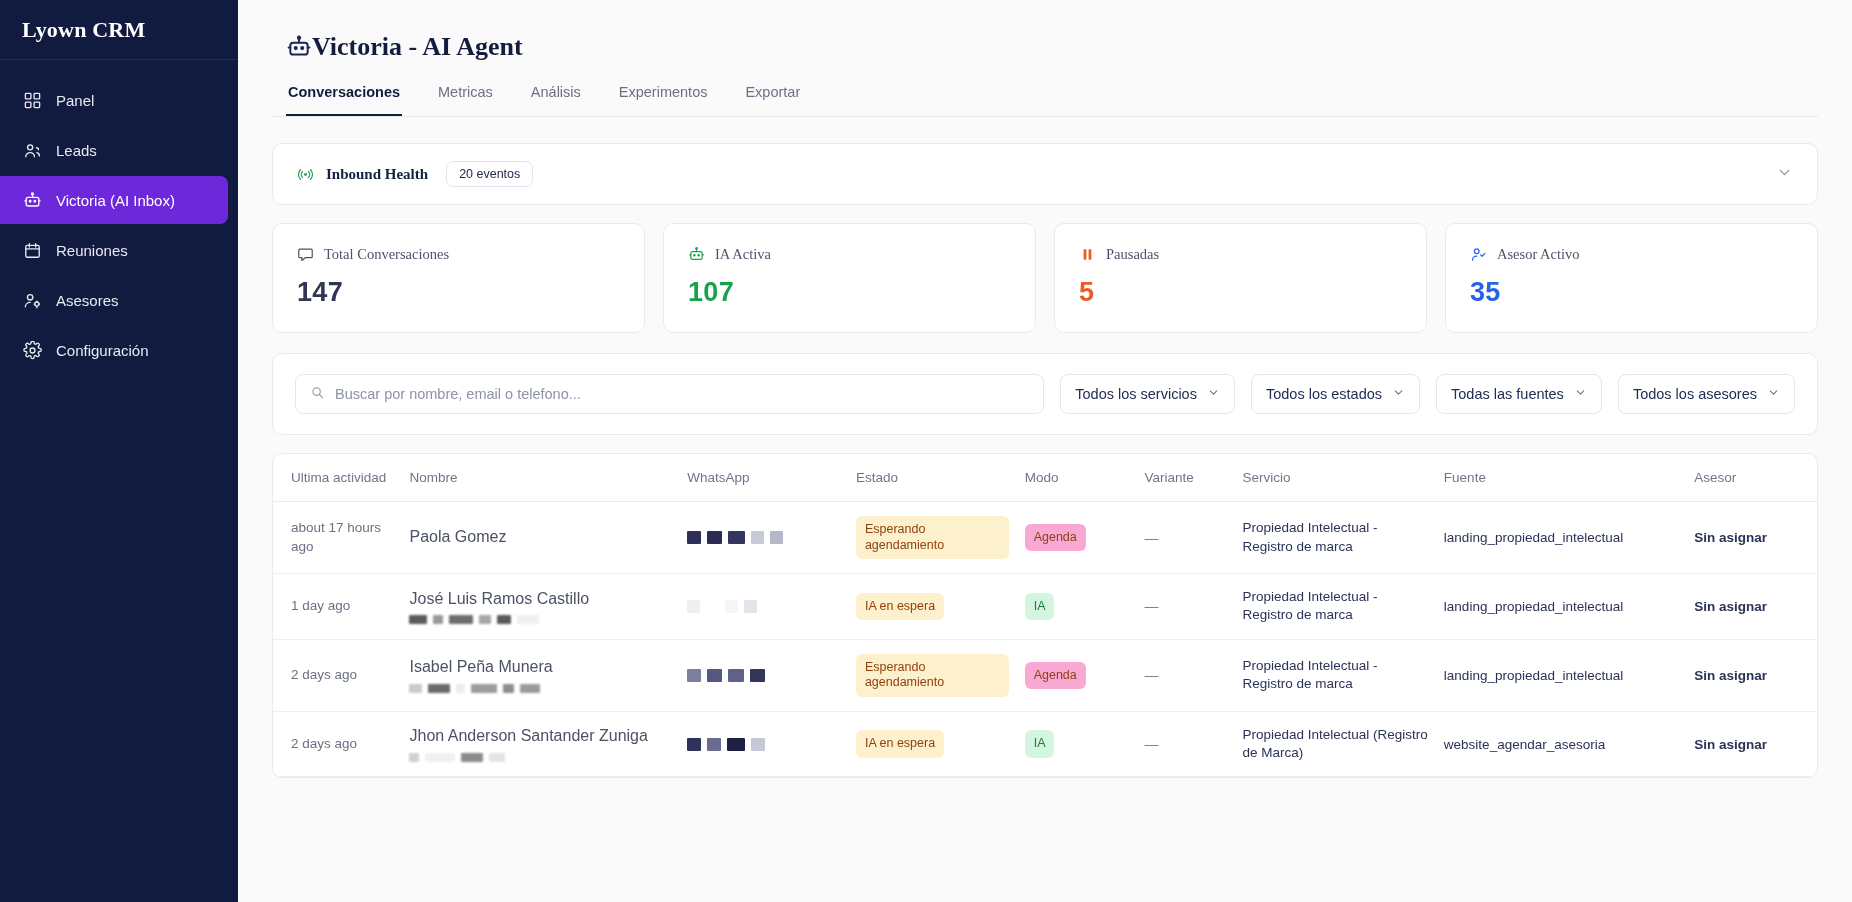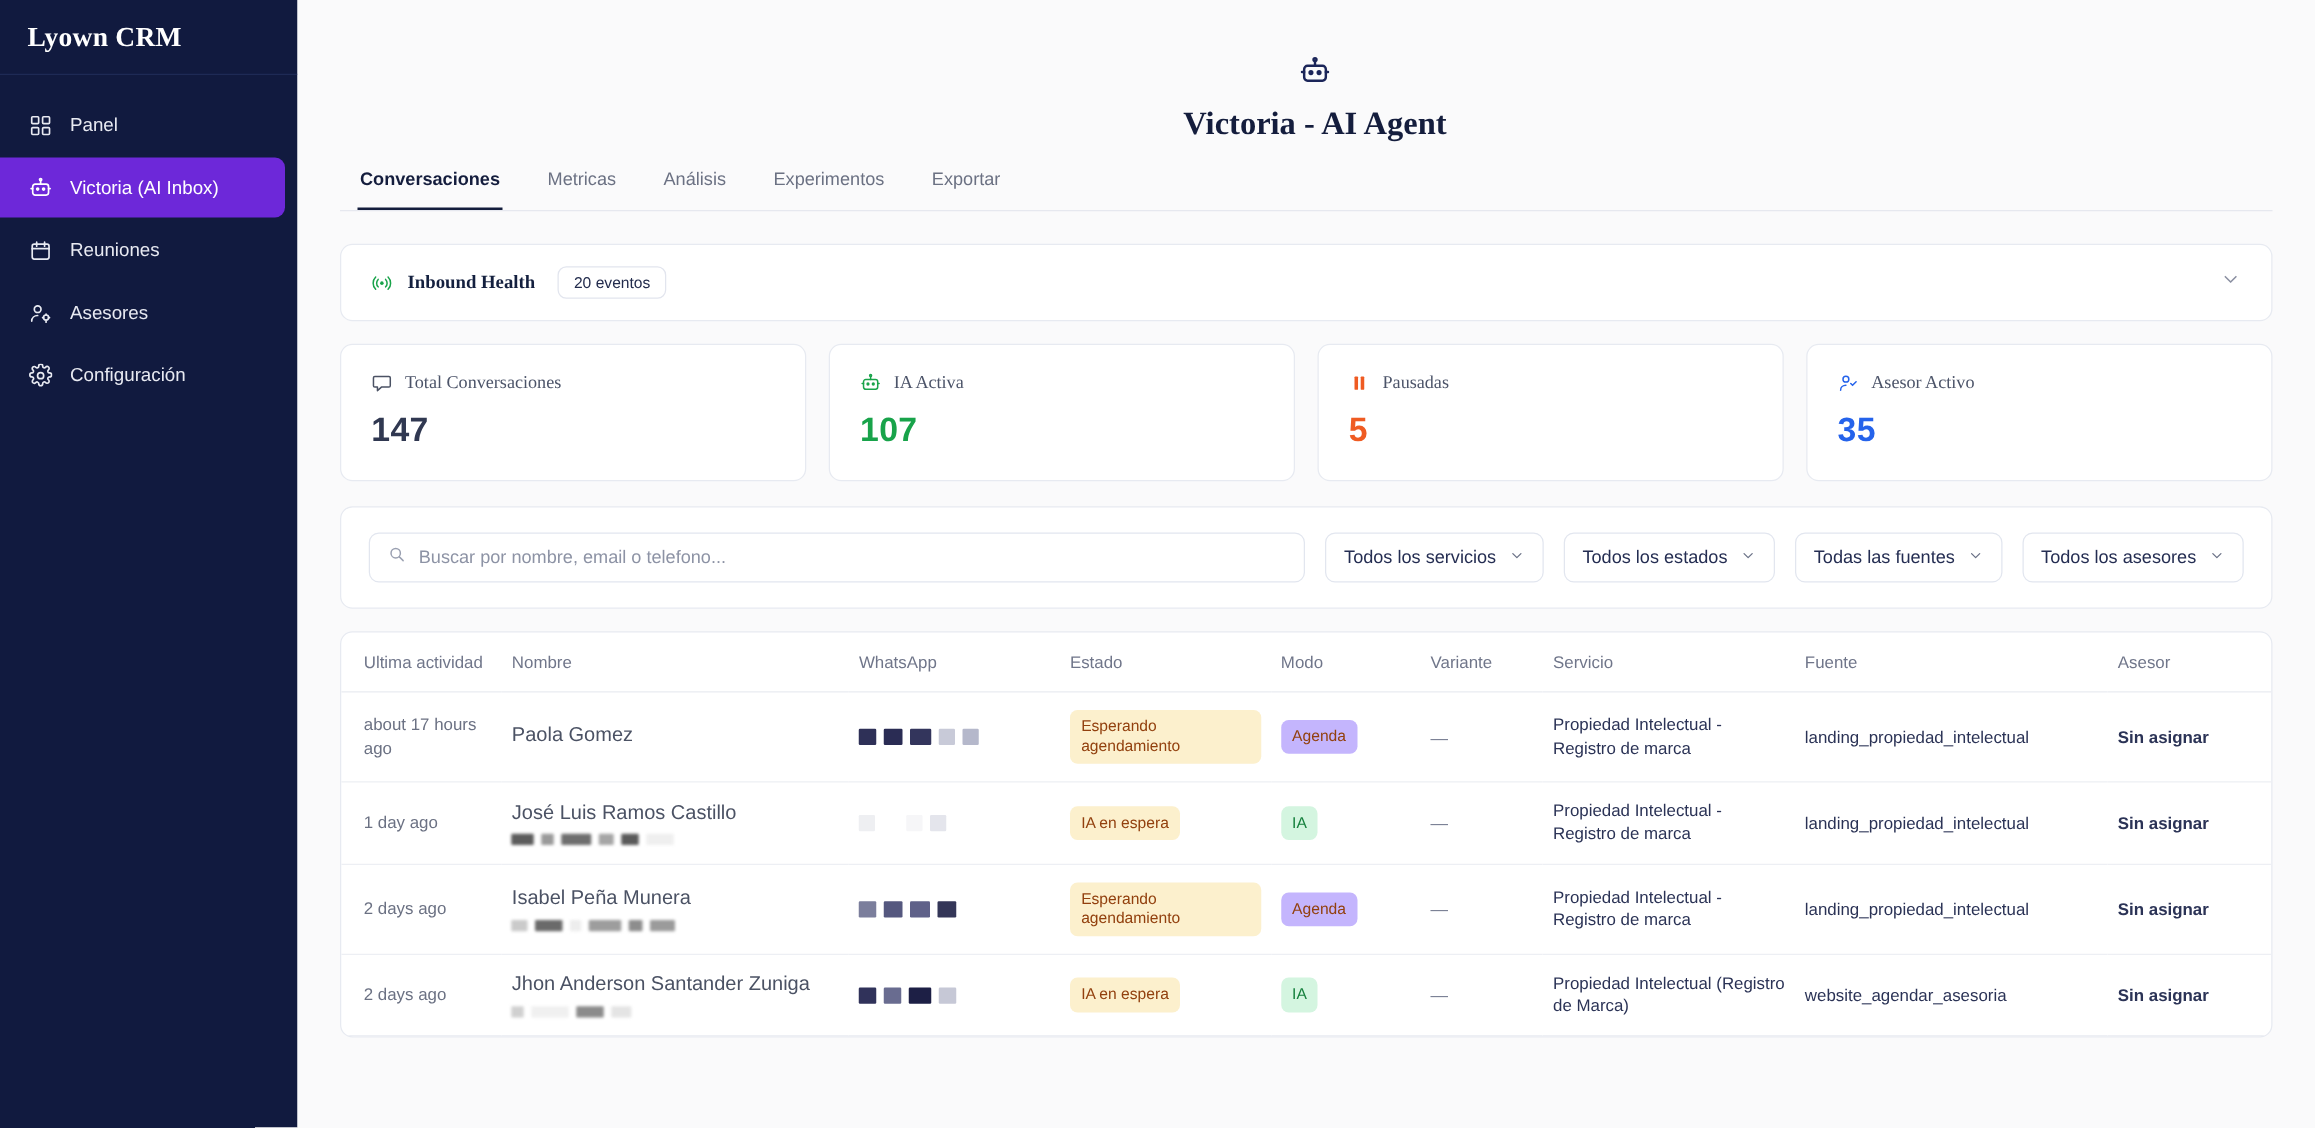--- a/index.html
+++ b/index.html
@@ -39,21 +39,21 @@
     font-size: 15px;
     cursor: pointer;
   }
   .nav-item.active { background: #6d28d9; color: #fff; font-weight: 400; }
   .nav-item .ico { width: 20px; height: 20px; display: flex; align-items: center; justify-content: center; flex: 0 0 20px; }
   .nav-item svg { width: 19px; height: 19px; stroke: currentColor; fill: none; stroke-width: 1.7; stroke-linecap: round; stroke-linejoin: round; }
 
   
   .main { flex: 1; min-width: 0; background: #fafafb; padding: 0 34px; overflow: hidden; }
 
-  .page-head { display: flex; align-items: center; gap: 14px; padding: 44px 0 0 14px; flex-direction: column; }
+  .page-head { display: flex; align-items: center; gap: 0; padding: 32px 0 0 14px; }
   .page-head .bot { width: 26px; height: 26px; color: #1b2559; }
   .page-head svg { width: 26px; height: 26px; stroke: currentColor; fill: none; stroke-width: 1.8; stroke-linecap: round; stroke-linejoin: round; }
   .page-title {
     font-family: "Liberation Serif", serif;
     font-weight: bold; font-size: 26px; color: #141d3d;
   }
 
   .tabs { display: flex; gap: 34px; padding: 22px 0 0 14px; border-bottom: 1px solid #e6e8ef; }
   .tab {
     padding: 0 2px 14px 2px;
@@ -131,21 +131,21 @@
   .cell-name { font-size: 16px; color: #4b5264; line-height: 1.3; }
   .blurline { display: flex; gap: 6px; margin-top: 6px; }
   .bl { height: 9px; border-radius: 1px; filter: blur(1.1px); }
   .wa-blocks { display: flex; gap: 6px; align-items: center; }
   .wb { height: 13px; border-radius: 1px; }
   .badge {
     display: inline-block; border-radius: 6px; padding: 6px 9px;
     font-size: 12.5px; line-height: 1.25;
   }
   .badge.amber { background: #fcf0cd; color: #92400e; }
-  .badge.amber-sm { background: #c4b5fd; color: #92400e; }
+  .badge.amber-sm { background: #f9a8d4; color: #92400e; }
   .badge.mint { background: #d4f5e0; color: #15803d; }
   .dash { color: #7c8296; }
   .serv { font-size: 13.5px; color: #2b3356; line-height: 1.35; }
   .fuente { font-size: 13.5px; color: #2b3356; }
   .ases { font-size: 13.5px; color: #2b3356; font-weight: bold; }
 </style>
 </head>
 <body>
 
 <div class="app">
@@ -159,20 +159,31 @@
           <svg viewBox="0 0 24 24">
               <rect x="3" y="3" width="7" height="7" rx="1"></rect>
               <rect x="14" y="3" width="7" height="7" rx="1"></rect>
               <rect x="3" y="14" width="7" height="7" rx="1"></rect>
               <rect x="14" y="14" width="7" height="7" rx="1"></rect>
             </svg>
         </span>
         <span>Panel</span>
       </div>
 
+      <div class="nav-item">
+        <span class="ico">
+          <svg viewBox="0 0 24 24">
+              <circle cx="9" cy="8" r="3.2"></circle>
+              <path d="M3.5 20c0-3.2 2.5-5.3 5.5-5.3s5.5 2.1 5.5 5.3"></path>
+              <path d="M17 8.5c1.6 0 2.6 1.2 2.6 2.6"></path>
+              <path d="M17.5 14.8c2 .5 3.2 2.2 3.2 4"></path>
+            </svg>
+        </span>
+        <span>Leads</span>
+      </div>
 
       <div class="nav-item active">
         <span class="ico">
           <svg viewBox="0 0 24 24">
               <rect x="4" y="8" width="16" height="11" rx="2.5"></rect>
               <path d="M12 4.2v3.6"></path>
               <circle cx="12" cy="3.4" r="1.1"></circle>
               <circle cx="9" cy="13" r="1"></circle>
               <circle cx="15" cy="13" r="1"></circle>
               <path d="M4 12.5H2.4M20 12.5h1.6"></path>

